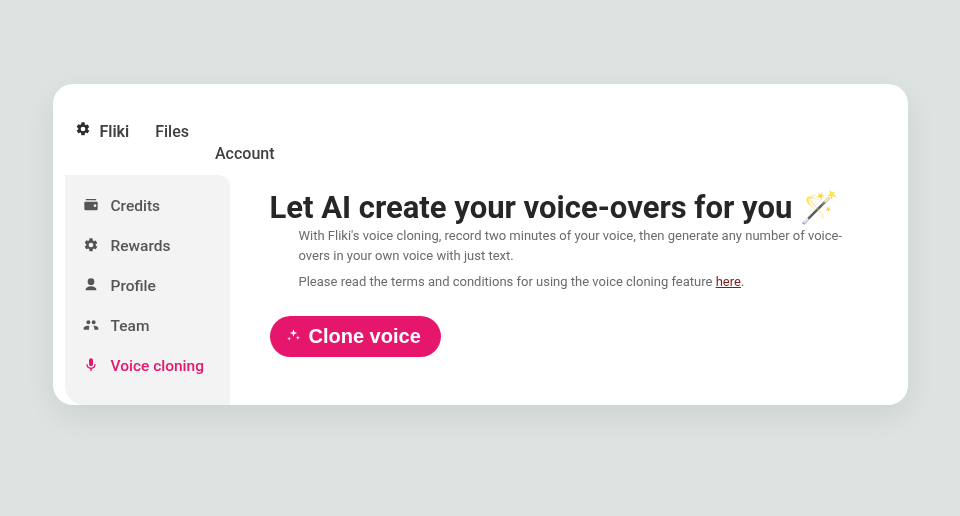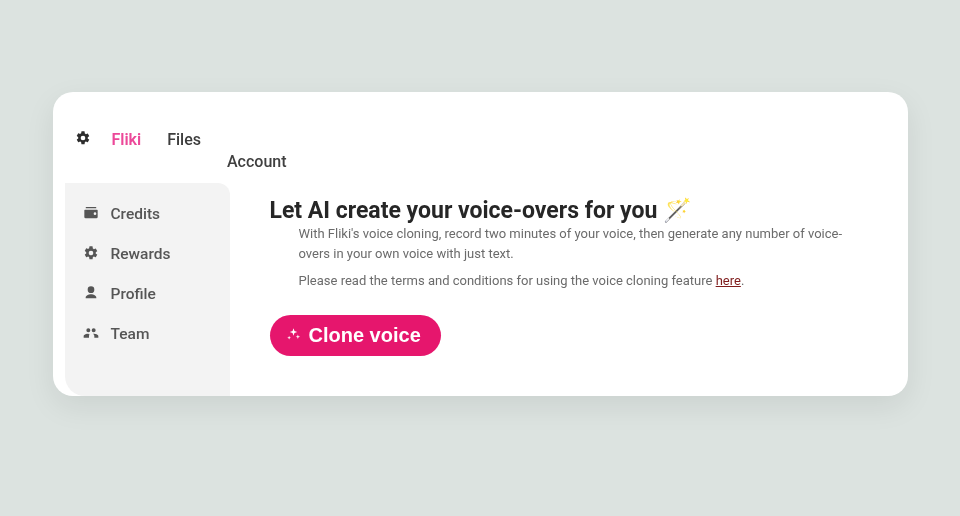--- a/index.html
+++ b/index.html
@@ -23,22 +23,22 @@
   }
   .topbar {
     display: flex;
     align-items: center;
     gap: 26px;
     padding: 16px 22px 12px 22px;
   }
   .brand {
     display: flex;
     align-items: center;
-    gap: 21px;
-    color: #ec4899;
+    gap: 9px;
+    color: #404040;
     font-weight: 600;
     font-size: 16px;
     justify-content: space-between;
   }
   .brand svg { width: 16px; height: 16px; }
   .toplink {
     font-size: 16px;
     font-weight: 500;
     color: #3d3d3d;
     cursor: pointer;
@@ -68,21 +68,21 @@
     font-weight: 500;
     cursor: pointer;
   }
   .side-item.active { color: #e6166d; }
   .side-item svg { width: 16px; height: 16px; flex-shrink: 0; }
   .main {
     flex: 1;
     padding: 14px 40px 40px 40px;
   }
   .title {
-    font-size: 23px;
+    font-size: 31px;
     font-weight: 700;
     color: #262626;
     margin-bottom: 0;
   }
   .desc {
     font-size: 13px;
     color: #6b6b6b;
     line-height: 1.55;
     margin-bottom: 6px;
     margin-left: 29px;
@@ -153,20 +153,28 @@
 
       <div class="side-item">
         <span>
           <svg viewBox="0 0 24 24" fill="#555">
               <path d="M16 11a3 3 0 1 0-3-3 3 3 0 0 0 3 3Zm-8 0a3 3 0 1 0-3-3 3 3 0 0 0 3 3Zm0 2c-2.33 0-7 1.17-7 3.5V19h8v-2.5c0-.85.33-1.63.9-2.28A11.4 11.4 0 0 0 8 13Zm8 0c-.29 0-.62 0-.97.05A4.49 4.49 0 0 1 17 16.5V19h6v-2.5C23 14.17 18.33 13 16 13Z"></path>
             </svg>
         </span>
         <span>Team</span>
       </div>
 
+      <div class="side-item active">
+        <span>
+          <svg viewBox="0 0 24 24" fill="#e6166d">
+              <path d="M12 14a3 3 0 0 0 3-3V5a3 3 0 0 0-6 0v6a3 3 0 0 0 3 3Zm5-3a5 5 0 0 1-10 0H5a7 7 0 0 0 6 6.92V21h2v-3.08A7 7 0 0 0 19 11Z"></path>
+            </svg>
+        </span>
+        <span>Voice cloning</span>
+      </div>
 
     </div>
 
     <div class="main">
       <h1 class="title">Let AI create your voice-overs for you 🪄</h1>
       <p class="desc">With Fliki's voice cloning, record two minutes of your voice, then generate any number of voice-overs in your own voice with just text.</p>
       <p class="desc">
         <span>Please read the terms and conditions for using the voice cloning feature </span><a>here</a><span>.</span>
       </p>
       <button class="btn">

